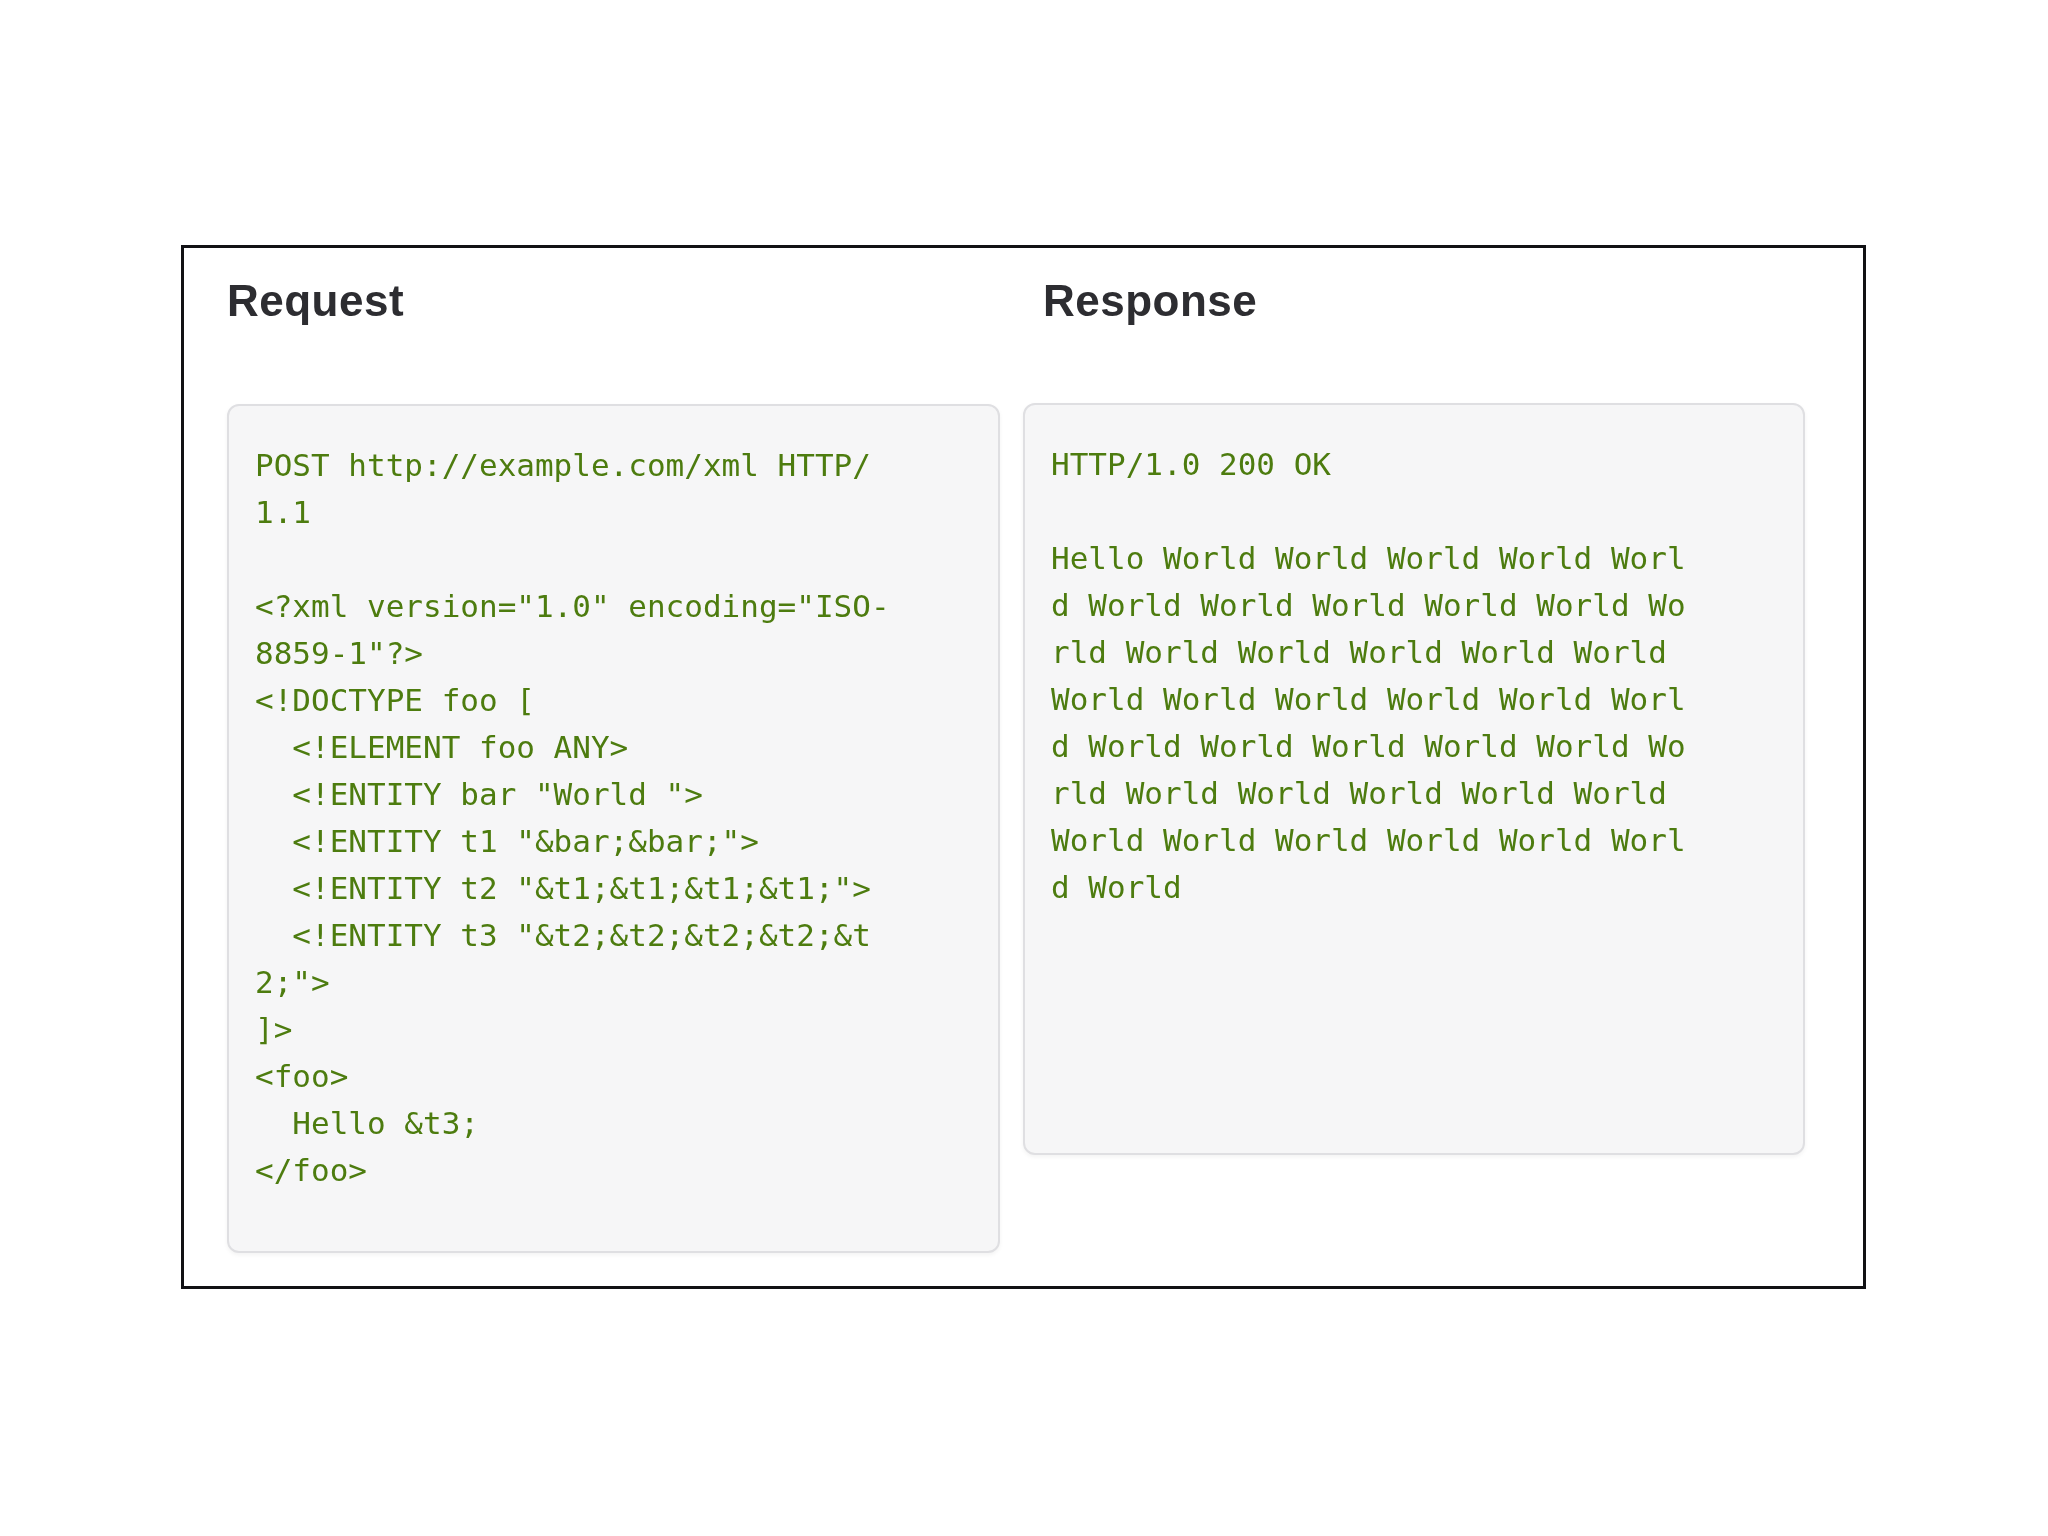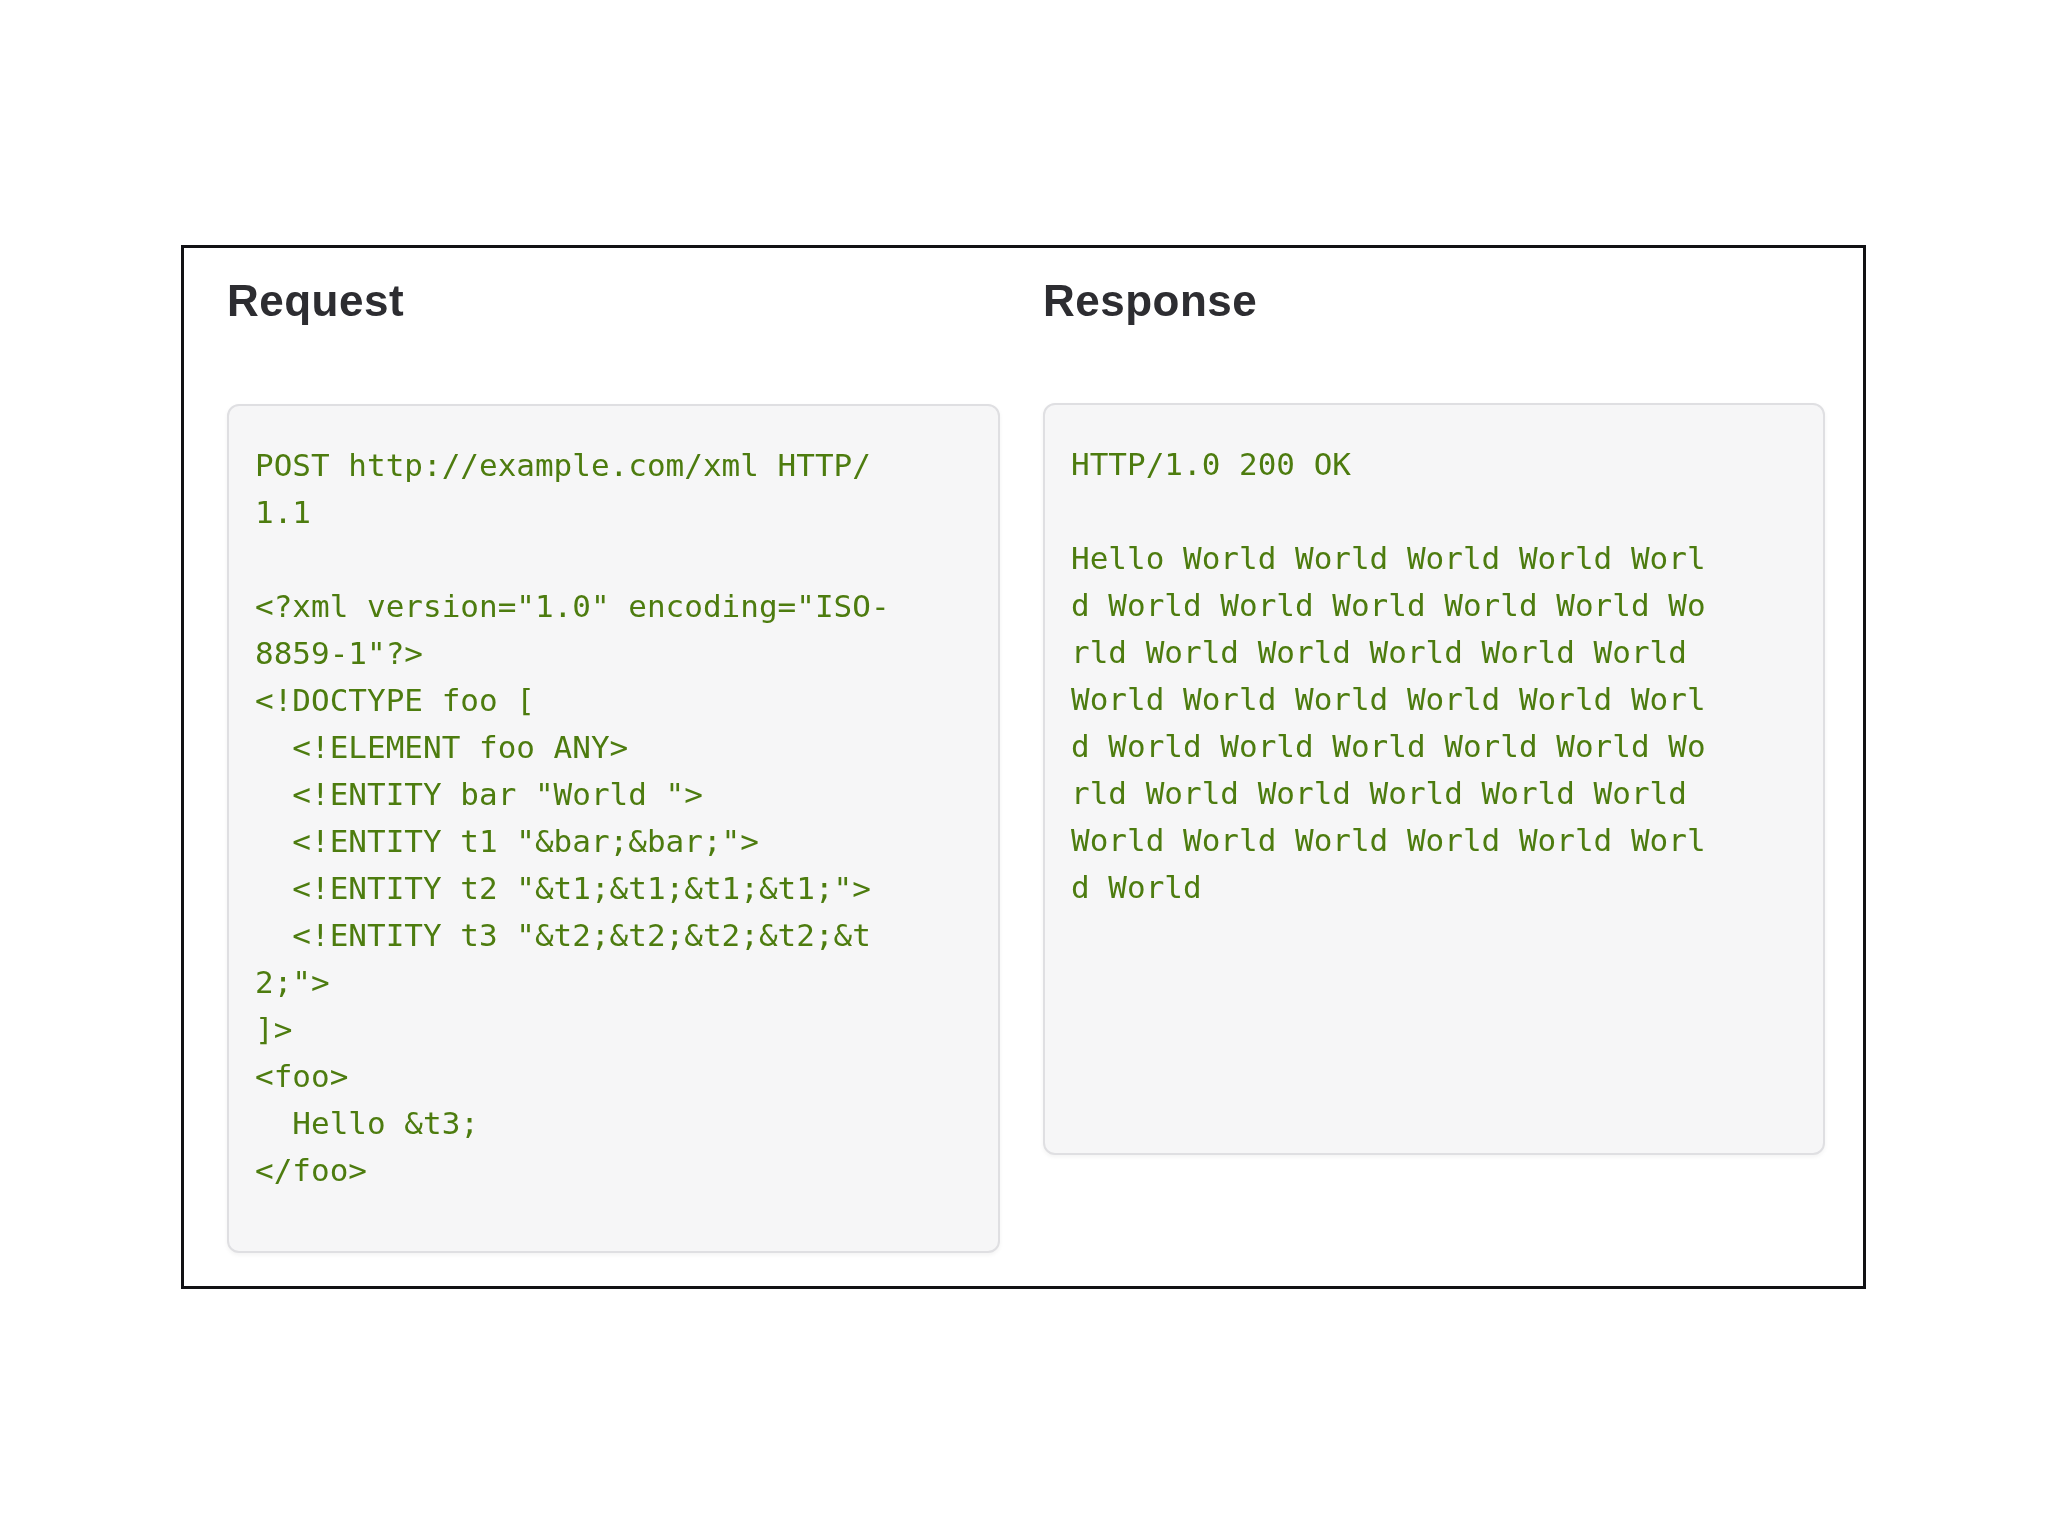--- a/index.html
+++ b/index.html
@@ -39,21 +39,21 @@
   .codebox {
     position: absolute;
     box-sizing: border-box;
     background: #f6f6f7;
     border: 2px solid #dfdfe2;
     border-radius: 12px;
     padding: 36px 26px;
     box-shadow: 0 2px 4px rgba(0,0,0,0.05);
   }
   #request-codebox { left: 43px; top: 156px; width: 773px; height: 849px; }
-  #response-codebox { left: 859px; top: 155px; width: 782px; height: 752px; }
+  #response-codebox { left: 839px; top: 155px; width: 782px; height: 752px; }
   .code {
     margin: 0;
     font-family: "DejaVu Sans Mono", monospace;
     font-size: 31px;
     line-height: 47px;
     color: #4d7c0f;
     white-space: pre;
   }
   .code .bold { font-weight: 400; }
 </style>

